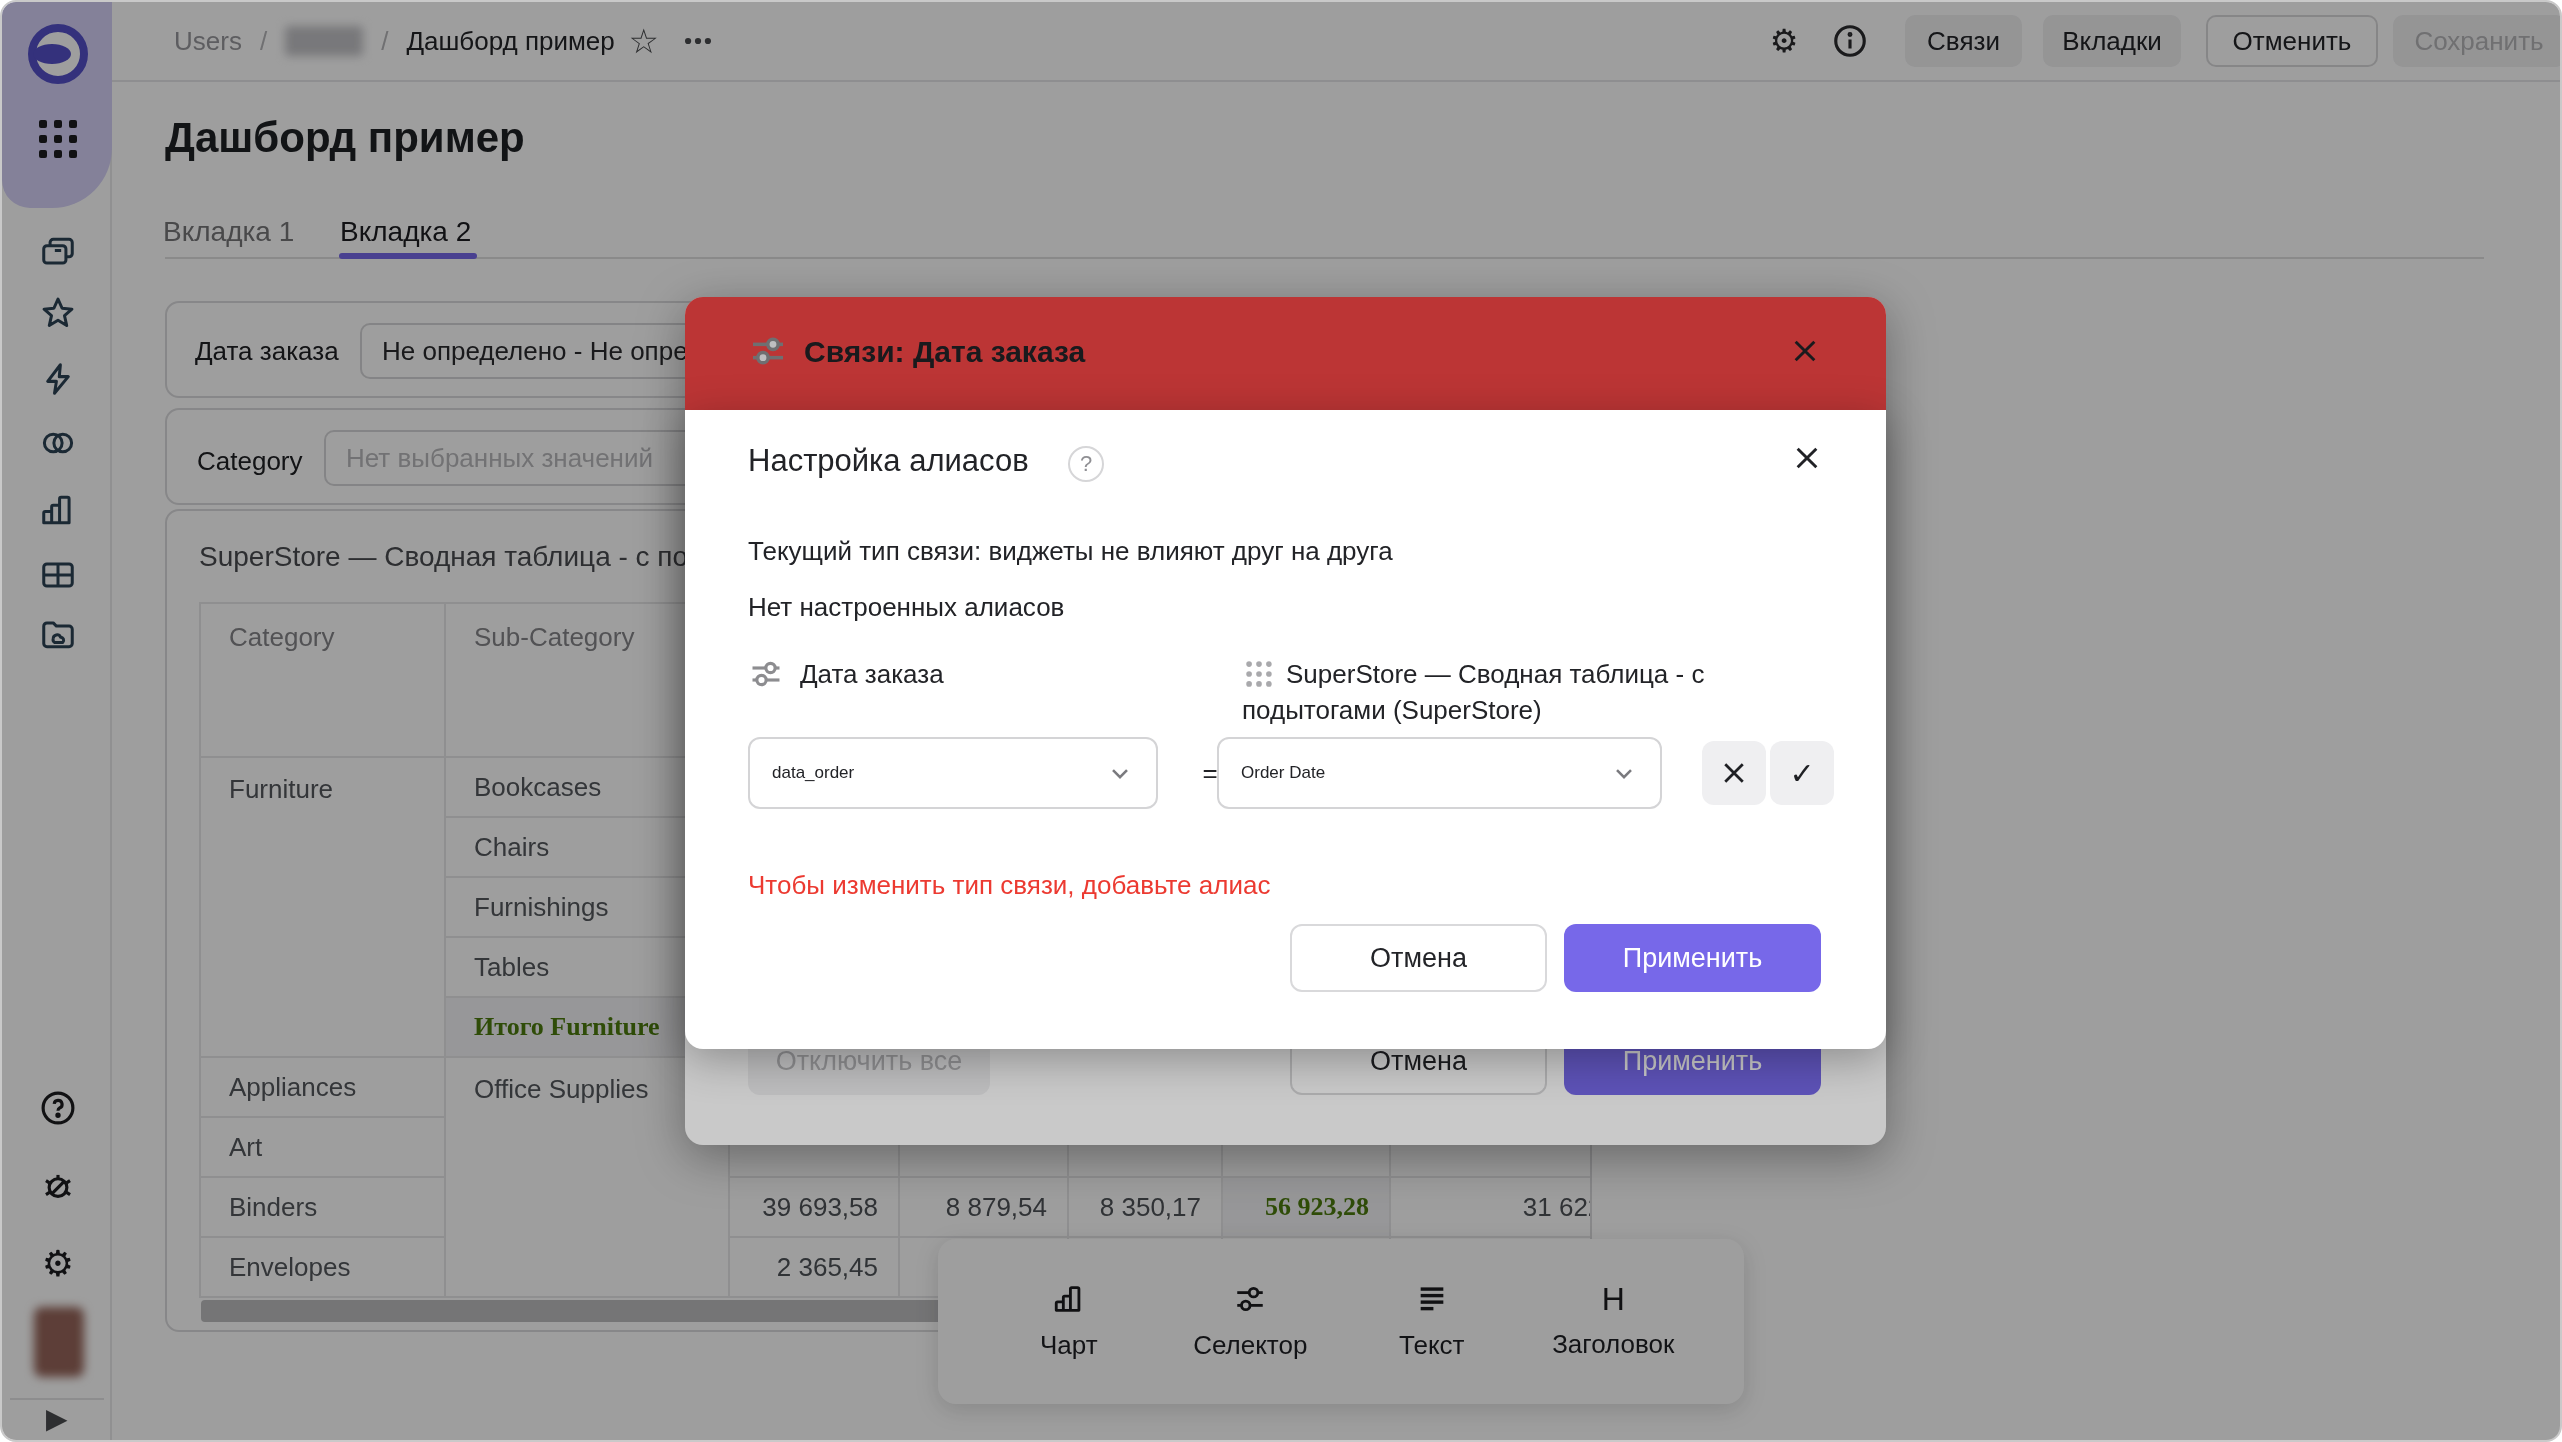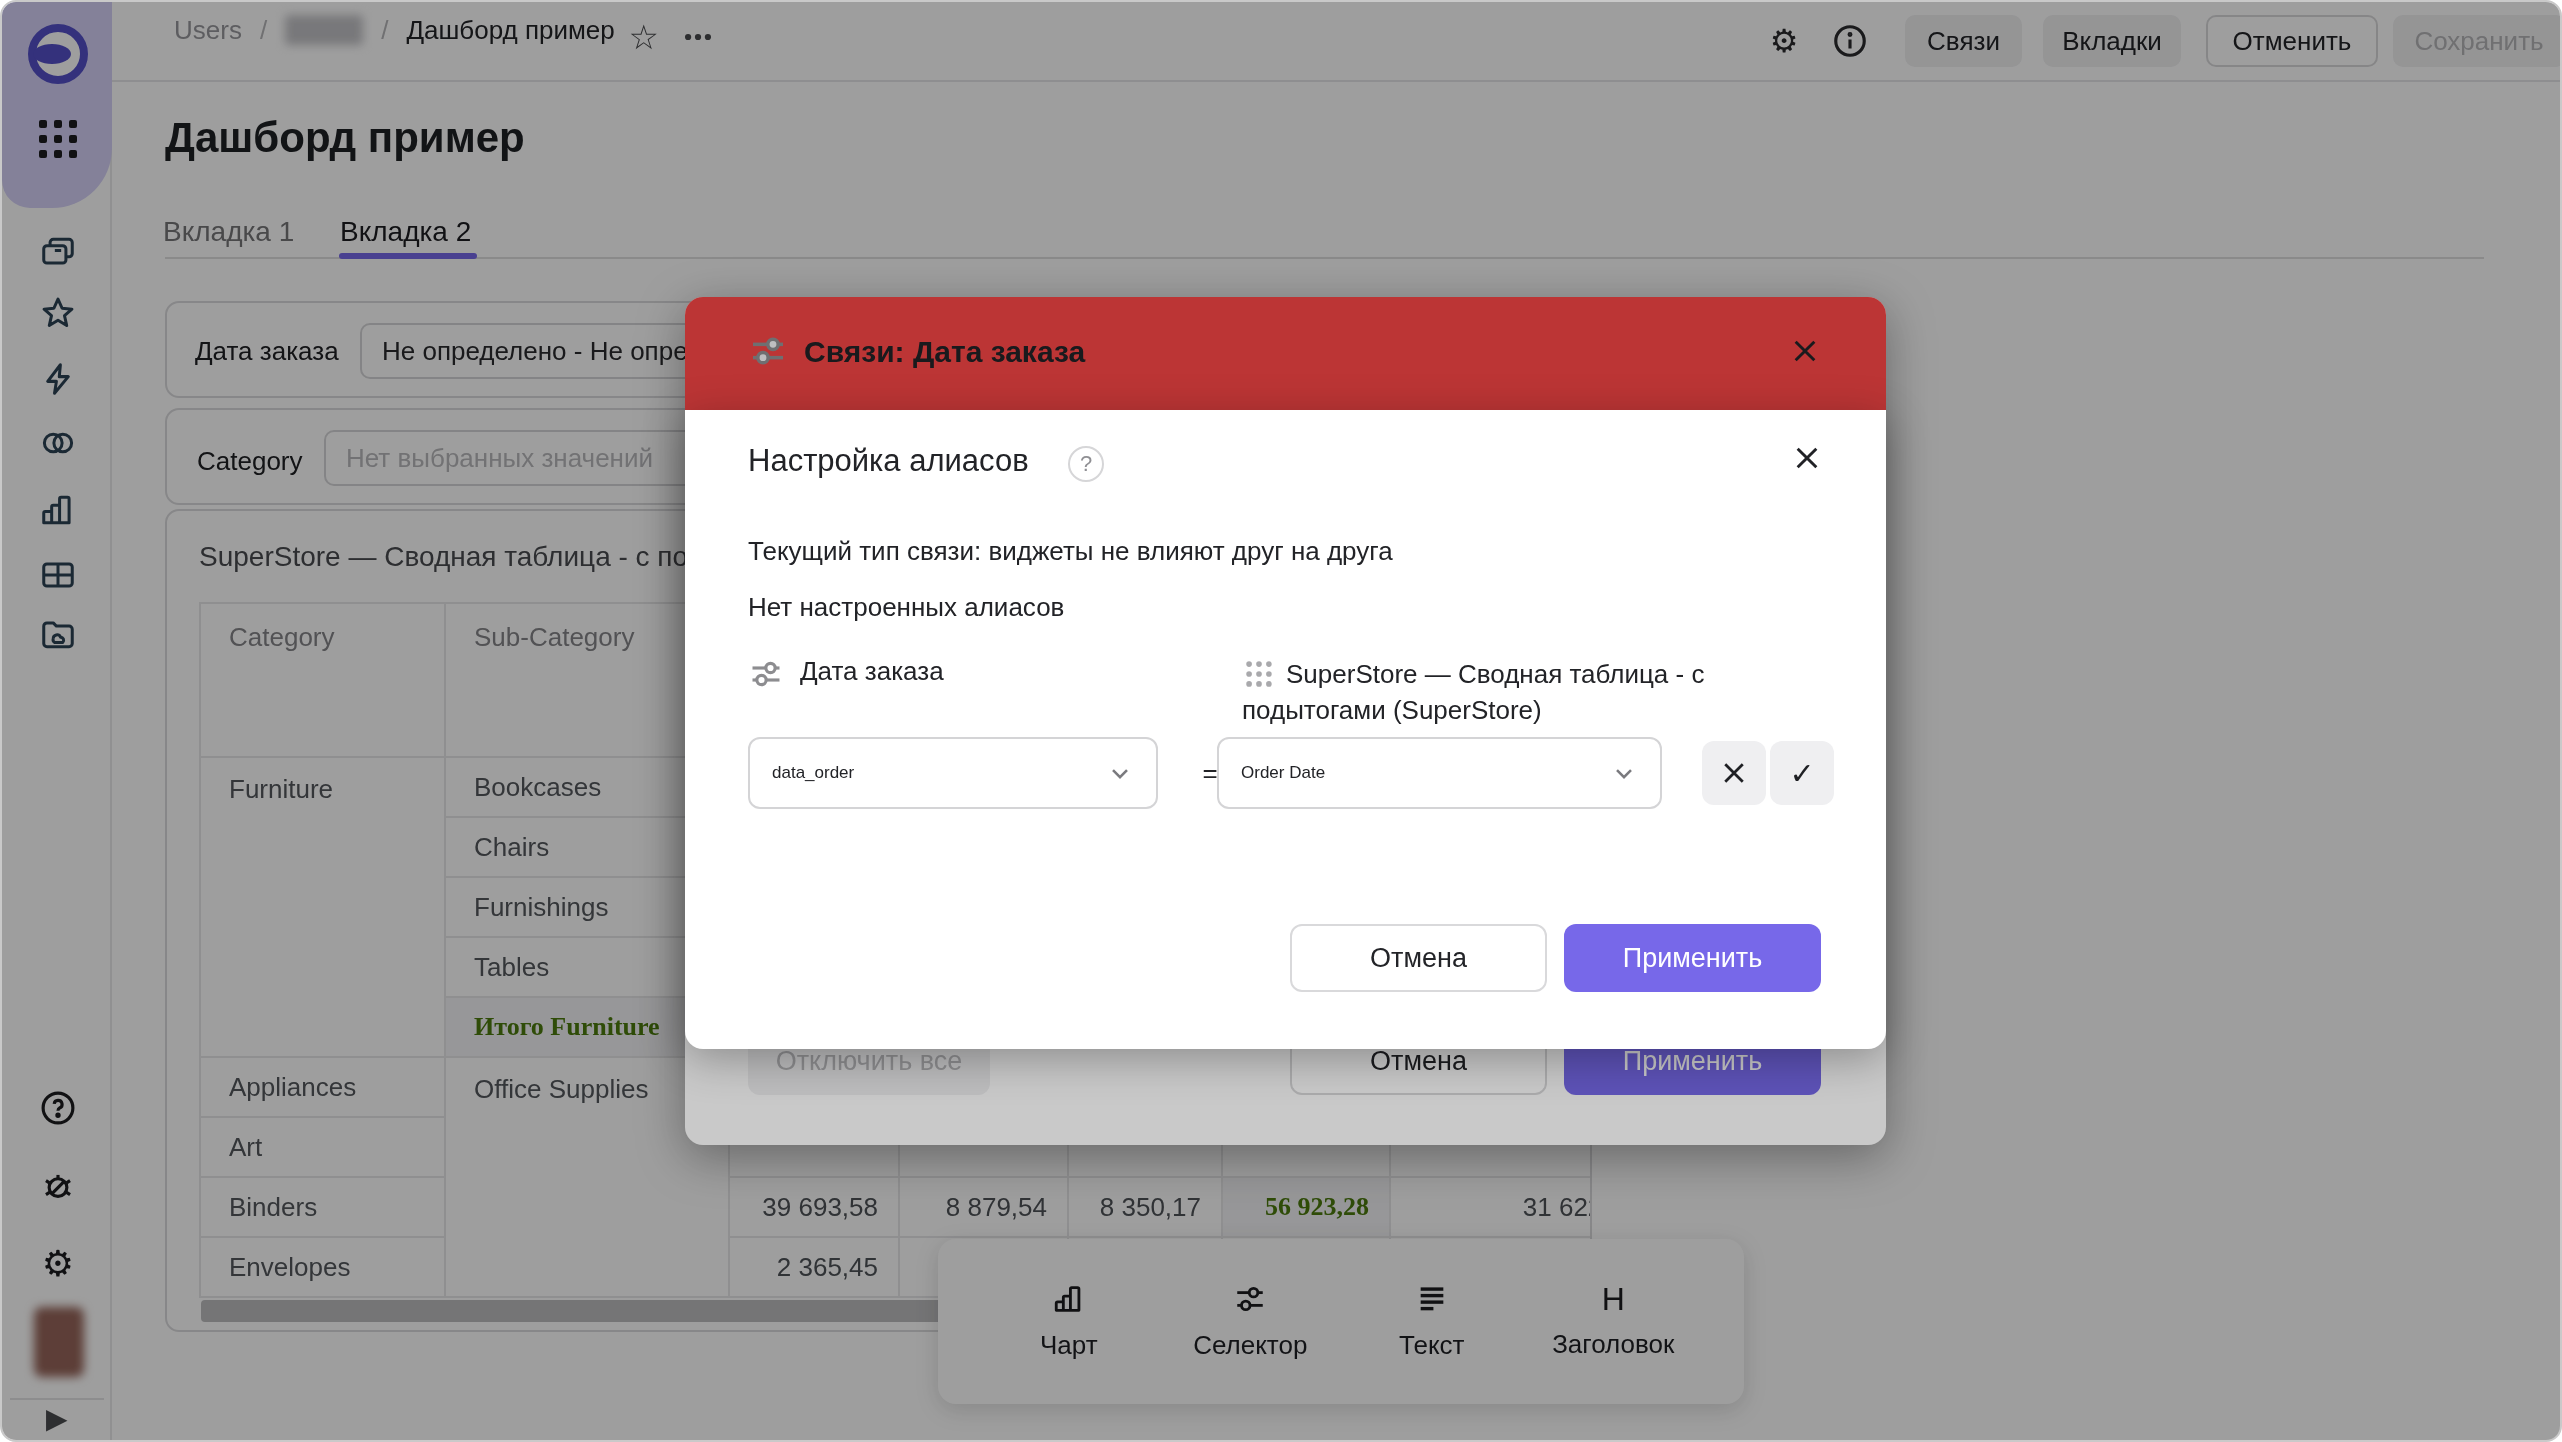--- a/index.html
+++ b/index.html
@@ -1,20 +1,20 @@
 <!DOCTYPE html>
 <html><head>
 <meta charset="utf-8">
 <style>
   html,body{margin:0;padding:0;background:#ffffff;}
   body{font-family:"Liberation Sans", sans-serif;}
   .screen{position:relative;width:2562px;height:1442px;overflow:hidden;background:#fff;
           border:2px solid #c9c9c9;border-radius:16px;box-sizing:border-box;}
   .abs{position:absolute;}
-  .flexc{display:flex;align-items:flex-start;}
+  .flexc{display:flex;align-items:center;}
   .cent{display:flex;align-items:center;justify-content:center;}
 
   
   .topbar{left:110px;top:0;right:0;height:78px;background:#fff;border-bottom:2px solid #e6e6e8;}
   .crumb{font-size:26px;color:#98989c;}
   .crumb.dark{color:#232428;}
   .crumb-sep{font-size:26px;color:#b5b5b8;margin:0 18px;}
   .blur-chip{width:78px;height:30px;background:#c2c2c6;border-radius:4px;filter:blur(5px);}
   .tb-iconbtn{width:44px;height:44px;font-size:32px;color:#2a2b2e;}
   .btn{height:52px;border-radius:10px;font-size:26px;color:#232428;display:flex;align-items:center;justify-content:center;box-sizing:border-box;}
@@ -405,18 +405,19 @@
     </div>
     <div class="abs sqbtn cent" style="left:1017px;top:331px;">
       <svg width="30" height="30" viewBox="0 0 24 24" fill="none" stroke="#1f2024" stroke-width="2.2">
           <path d="M5 5 L19 19 M19 5 L5 19"></path>
         </svg>
     </div>
     <div class="abs sqbtn cent" style="left:1085px;top:331px;">
       <span>✓</span>
     </div>
 
+    <div class="abs warn" style="left:63px;top:460px;">Чтобы изменить тип связи, добавьте алиас</div>
 
     <div class="abs btn outline dlg-btn" style="left:605px;top:514px;">Отмена</div>
     <div class="abs btn accent dlg-btn" style="left:879px;top:514px;">Применить</div>
   </div>
 
 </div>
 
 </body></html>

